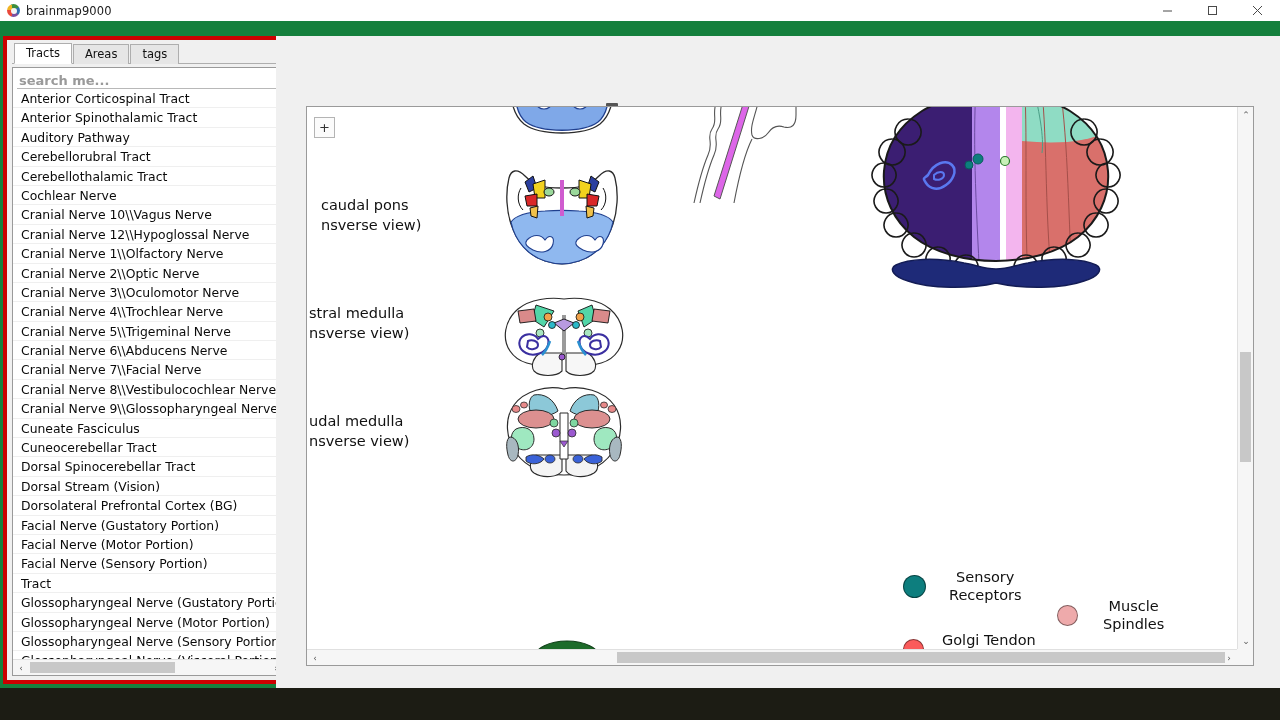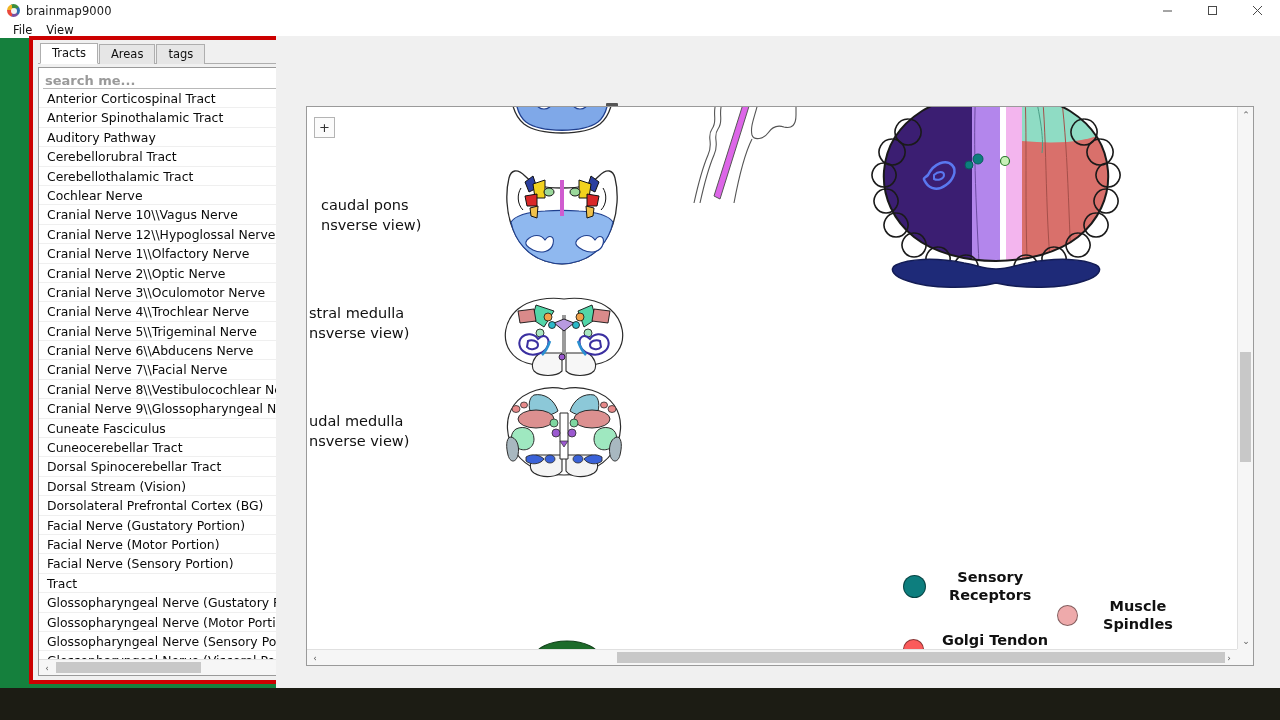--- a/index.html
+++ b/index.html
@@ -65,21 +65,20 @@
   .menu-item {
     font-size: 11.5px; color: #111; padding: 1px 7px; line-height: 14px;
   }
 
   
   #left-panel-highlight {
     position: absolute; left: 3px; top: 36px;
     width: 307px; height: 648px;
     border: 4px solid #cc0000;
     background: #f0f0f0;
-    margin-left: 26px;
   }
   #left-panel {
     position: absolute; left: 0; top: 0; right: 0; bottom: 0;
     background: #f0f0f0;
     padding: 4px 5px 4px 5px;
     display: flex; flex-direction: column;
   }
 
   
   #tab-strip {
@@ -216,21 +215,20 @@
 
   .legend-entry { position: absolute; display: flex; align-items: center; }
   .legend-dot {
     border-radius: 50%;
     border: 1px solid rgba(0,0,0,.45);
     flex: 0 0 auto;
   }
   .legend-text {
     font-size: 14.5px; color: #111; line-height: 18px;
     white-space: pre-line;
-    font-weight: bold;
   }
   .legend-text.center { text-align: center; }
 
   svg { display: block; overflow: visible; }
 </style>
 </head>
 <body>
 
 <div id="app-window">
 
@@ -250,24 +248,20 @@
       </div>
       <div class="win-btn close">
         <svg width="11" height="11" viewBox="0 0 11 11">
             <line x1="1" y1="1" x2="10" y2="10" stroke="currentColor" stroke-width="1"></line>
             <line x1="10" y1="1" x2="1" y2="10" stroke="currentColor" stroke-width="1"></line>
           </svg>
       </div>
     </div>
   </div>
 
-  <div id="menu-bar">
-    <div class="menu-item">File</div>
-    <div class="menu-item">View</div>
-  </div>
 
   <div id="left-panel-highlight" style="border-color: rgb(204, 0, 0);">
     <div id="left-panel">
 
       <div id="tab-strip">
         <div class="tab active">Tracts</div>
         <div class="tab">Areas</div>
         <div class="tab">tags</div>
       </div>
 

